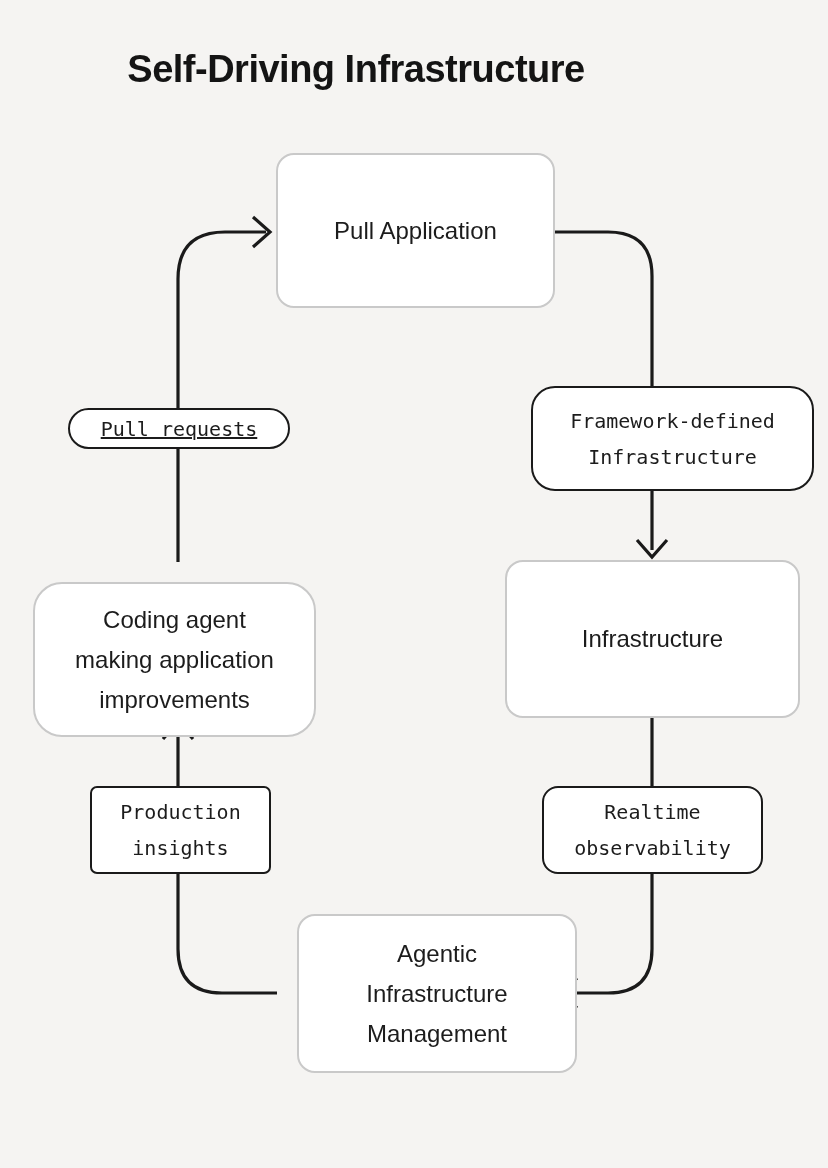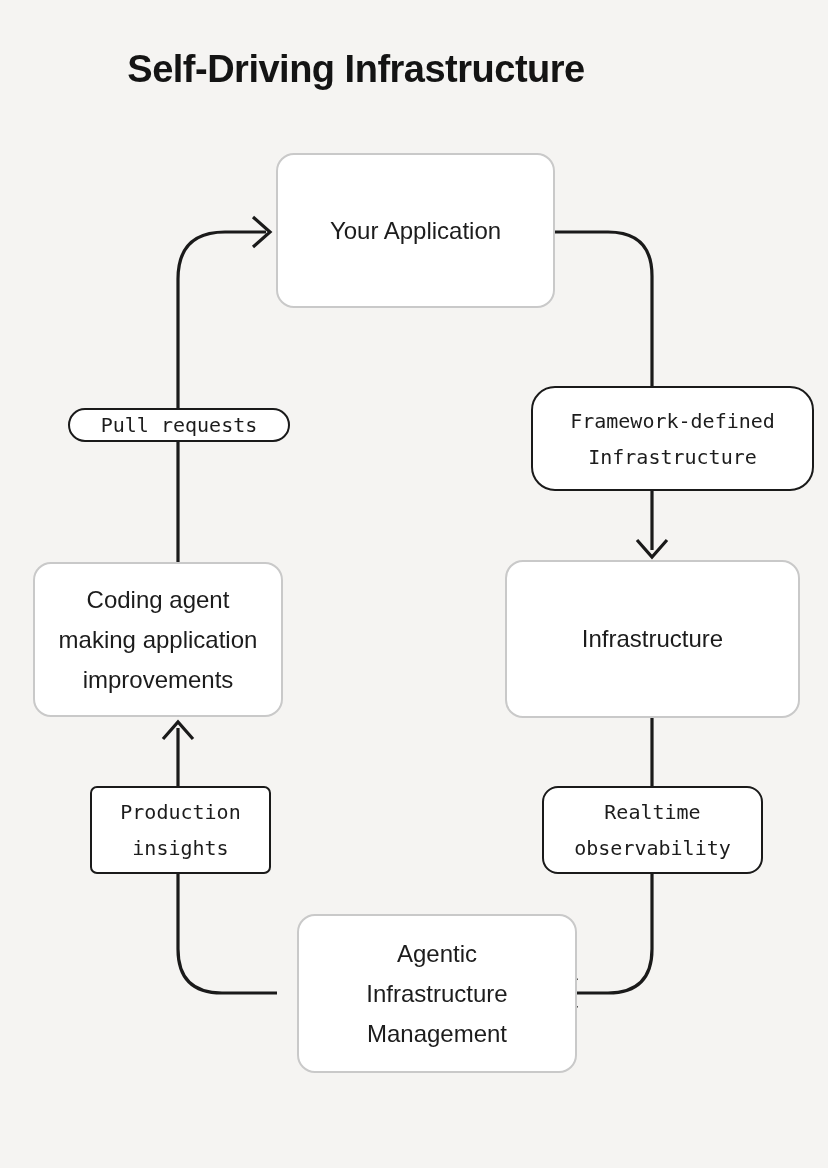--- a/index.html
+++ b/index.html
@@ -51,39 +51,39 @@
     align-items: center;
     justify-content: center;
     text-align: center;
     font-size: 24px;
     line-height: 40px;
     white-space: pre-line;
     box-sizing: border-box;
   }
   .node-your-application   { left: 276px; top: 153px;  width: 279px; height: 155px; }
   .node-infrastructure     { left: 505px; top: 560px;  width: 295px; height: 158px; }
-  .node-coding-agent       { left: 33px;  top: 562px;  width: 250px; height: 155px; }
+  .node-coding-agent       { left: 33px;  top: 582px;  width: 283px; height: 155px; border-radius: 29px; }
   .node-agentic            { left: 277px; top: 914px;  width: 280px; height: 159px; margin-left: 20px; }
   .edge-label {
     position: absolute;
     background: #ffffff;
     border: 2px solid #1a1a1a;
     display: flex;
     align-items: center;
     justify-content: center;
     text-align: center;
     font-family: "DejaVu Sans Mono", monospace;
     font-size: 20px;
     line-height: 36px;
     white-space: pre-line;
     box-sizing: border-box;
     color: #1c1c1c;
   }
   .label-framework  { left: 531px; top: 386px; width: 283px; height: 105px; border-radius: 24px; }
-  .label-pull       { left: 68px;  top: 408px; width: 222px; height: 34px; border-radius: 21px; }
+  .label-pull       { left: 68px;  top: 408px; width: 222px; height: 41px; border-radius: 21px; text-decoration: underline; }
   .label-production { left: 90px;  top: 786px; width: 181px; height: 88px; border-radius: 7px; }
   .label-realtime   { left: 542px; top: 786px; width: 221px; height: 88px; border-radius: 16px; }
 </style>
 </head>
 <body>
 
 <div class="title">Self-Driving Infrastructure</div>
 
 <svg class="edges" viewBox="0 0 828 1168" xmlns="http://www.w3.org/2000/svg">
 
@@ -101,21 +101,21 @@
     <path d="M 652 718 L 652 949 Q 652 993 608 993 L 566 993"></path>
     <polyline points="577,978 560,993 577,1008"></polyline>
   </g>
 
   <g>
     <path d="M 277 993 L 222 993 Q 178 993 178 949 L 178 728"></path>
     <polyline points="163,739 178,722 193,739"></polyline>
   </g>
 </svg>
 
-<div class="node node-your-application">Your Application</div>
+<div class="node node-your-application">Pull Application</div>
 
 <div class="node node-infrastructure">Infrastructure</div>
 
 <div class="node node-agentic">Agentic
 Infrastructure
 Management</div>
 
 <div class="node node-coding-agent">Coding agent
 making application
 improvements</div>

